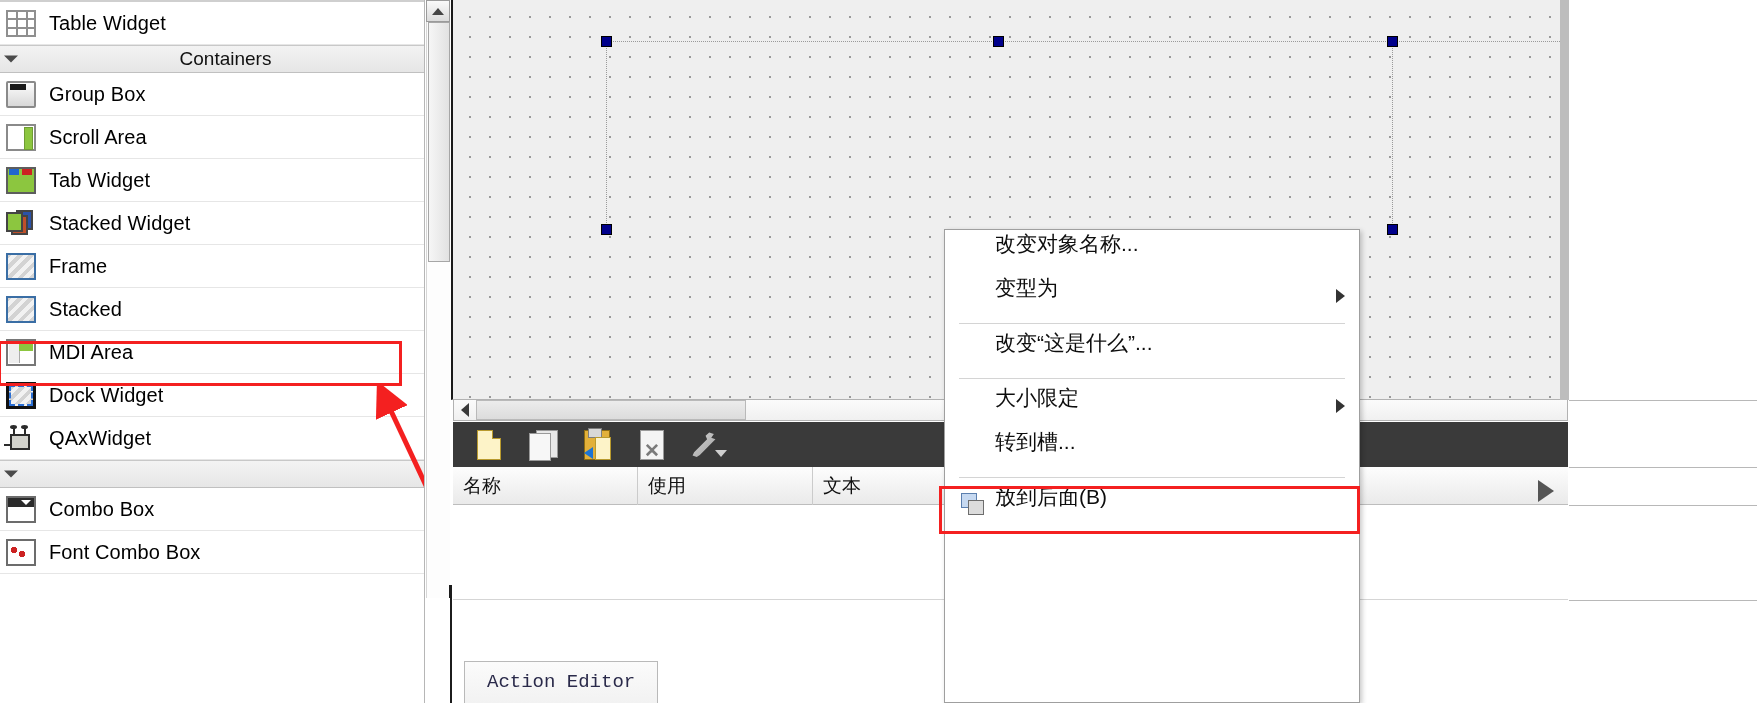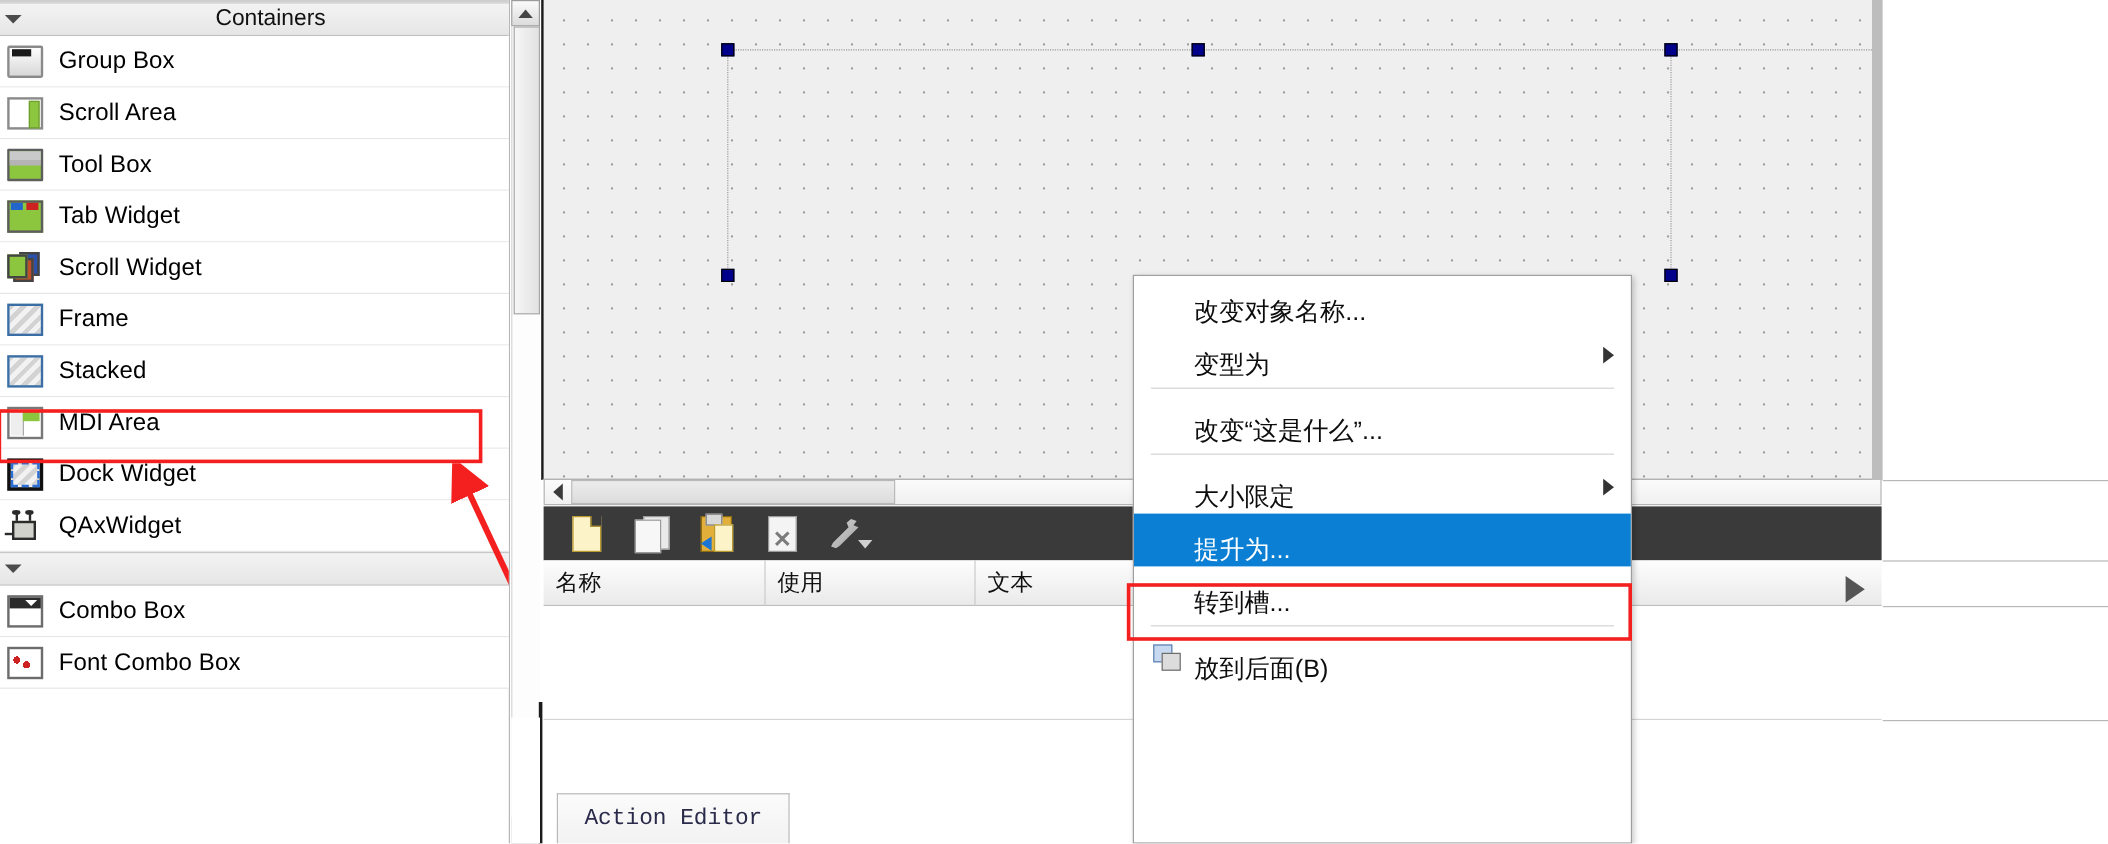--- a/index.html
+++ b/index.html
@@ -211,21 +211,21 @@
     border-top:11px solid transparent;border-bottom:11px solid transparent;border-left:16px solid #555; }
   .rp-canvasedge { position:absolute; left:1560px; top:0; width:9px; height:400px; background:#bdbdbd; }
 
   
   .ctxmenu {
     position:absolute; left:944px; top:229px; width:416px; height:474px;
     background:#ffffff; border:1px solid #9f9f9f;
     box-shadow: 2px 2px 5px rgba(0,0,0,.22); z-index:50;
   }
   .mi {
-    height:44px; display:flex; align-items:flex-end; position:relative;
+    height:44px; display:flex; align-items:flex-start; position:relative;
     padding-left:50px; font-size:21px; color:#0d0d0d;
   }
   .mi.sel { background:#0a7fd4; color:#ffffff; }
   .mi .submark {
     position:absolute; right:14px; top:50%; transform:translateY(-50%);
     width:0;height:0;border-top:7px solid transparent;border-bottom:7px solid transparent;border-left:9px solid #333;
   }
   .msep { height:1px; margin:5px 14px; background:#d4d4d4; }
   .mi .mico { position:absolute; left:16px; top:50%; transform:translateY(-50%); width:26px; height:24px; }
   .mico-back .b1 { position:absolute; left:0; top:0; width:16px; height:15px; background:#c6d9f1; border:1px solid #5b7fae; }
@@ -238,57 +238,60 @@
   }
 </style>
 </head>
 <body>
 
 <div id="root">
 
   <div class="widgetbox">
     <div class="wb-toprule"></div>
     <div class="wb-list" id="wb-list">
+        <div class="wb-item">
+          <span class="ico">
+            <span class="ic ic-table">
+              <i class="a"></i>
+              <i class="b"></i>
+            </span>
+          </span>
+          <span class="lbl">Table Widget</span>
+        </div>
         <div class="wb-cat">
           <span class="arrow"></span>
           <span class="lbl">Containers</span>
         </div>
         <div class="wb-item">
           <span class="ico">
             <span class="ic ic-group"></span>
           </span>
           <span class="lbl">Group Box</span>
         </div>
         <div class="wb-item">
           <span class="ico">
             <span class="ic ic-scroll"></span>
           </span>
           <span class="lbl">Scroll Area</span>
-        </div>
-        <div class="wb-item">
-          <span class="ico">
-            <span class="ic ic-toolbox"></span>
-          </span>
-          <span class="lbl">Tool Box</span>
         </div>
         <div class="wb-item">
           <span class="ico">
             <span class="ic ic-tab"></span>
           </span>
           <span class="lbl">Tab Widget</span>
         </div>
         <div class="wb-item">
           <span class="ico">
             <span class="ic ic-stacked">
               <span class="s1"></span>
               <span class="s2"></span>
               <span class="s3"></span>
             </span>
           </span>
-          <span class="lbl">Scroll Widget</span>
+          <span class="lbl">Stacked Widget</span>
         </div>
         <div class="wb-item">
           <span class="ico">
             <span class="ic ic-frame"></span>
           </span>
           <span class="lbl">Frame</span>
         </div>
         <div class="wb-item">
           <span class="ico">
             <span class="ic ic-widget"></span>
@@ -439,23 +442,20 @@
       </div>
       <div class="msep"></div>
       <div class="mi">
         <span>改变“这是什么”...</span>
       </div>
       <div class="msep"></div>
       <div class="mi">
         <span>大小限定</span>
         <span class="submark"></span>
       </div>
-      <div class="mi sel">
-        <span>提升为...</span>
-      </div>
       <div class="mi">
         <span>转到槽...</span>
       </div>
       <div class="msep"></div>
       <div class="mi">
         <span class="mico mico-back">
           <span class="b1"></span>
           <span class="b2"></span>
         </span>
         <span>放到后面(B)</span>

